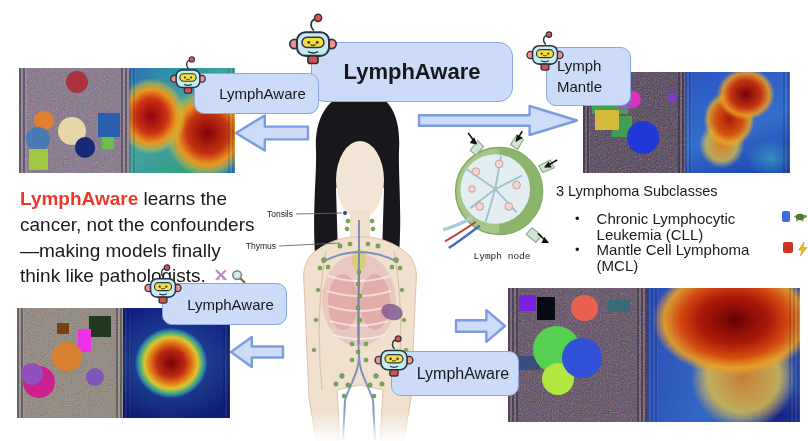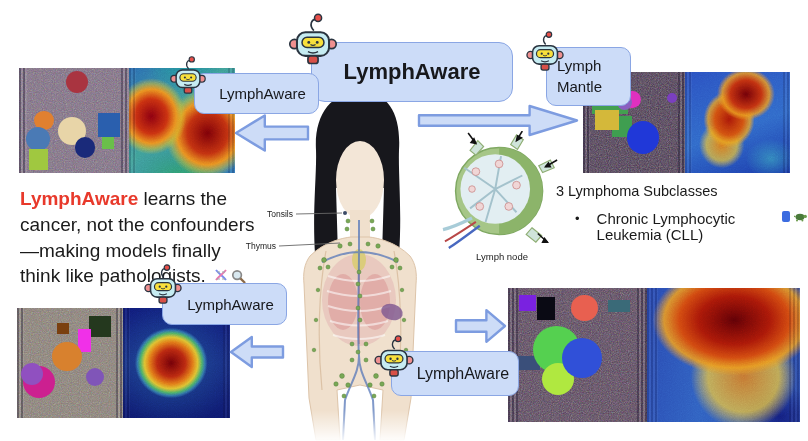--- a/index.html
+++ b/index.html
@@ -59,21 +59,21 @@
   .tagline{position:absolute;left:20px;top:186px;width:237px;font-size:19px;line-height:1.36;z-index:2;}
   .tagline .hl{color:var(--accent-red,#e8392b);font-weight:bold;}
   .ticons{white-space:nowrap;}
   .ticons svg{vertical-align:-2px;margin-left:2px;}
   .sub-heading{position:absolute;left:556px;top:183px;font-size:14.5px;z-index:2;}
   .sub-list{position:absolute;left:575px;top:211px;margin:0;padding:0;list-style:none;z-index:2;}
   .sub-list li{display:flex;align-items:flex-start;font-size:15px;line-height:15.5px;}
   .sub-list li::before{content:"•";font-size:13px;margin-right:17px;}
   .swatch{display:inline-block;width:11px;height:11px;border-radius:2px;margin-left:5px;}
   .li-icon{margin-left:4px;display:inline-flex;}
-  .caption{position:absolute;font-size:9.5px;color:#222;text-align:center;z-index:2;}
+  .caption{position:absolute;font-size:9.5px;color:#222;text-align:center;z-index:2;font-family:Liberation Mono, monospace;}
   .anat-label{font-size:8.5px;fill:#222;}
 </style>
 </head>
 <body>
 
 <div class="canvas">
 
   <svg width="0" height="0" style="position:absolute" aria-hidden="true">
     <defs>
       <filter id="grainColor">
@@ -287,20 +287,29 @@
       <span class="li-icon">
           <svg width="14" height="12" viewBox="0 0 14 12">
             <ellipse cx="6" cy="6" rx="4.4" ry="3.2" fill="#4a7a3a"></ellipse>
             <circle cx="11.2" cy="5.4" r="1.7" fill="#6a9a4a"></circle>
             <rect x="2" y="8.4" width="2" height="2" rx="1" fill="#6a9a4a"></rect>
             <rect x="7.4" y="8.4" width="2" height="2" rx="1" fill="#6a9a4a"></rect>
             <path d="M1.6,6 L0,5" stroke="#6a9a4a" stroke-width="1.2"></path>
           </svg>
         </span>
     </li>
+    <li>
+      <span>Mantle Cell Lymphoma (MCL)</span>
+      <span class="swatch" style="background: rgb(204, 53, 34);"></span>
+      <span class="li-icon">
+          <svg width="11" height="14" viewBox="0 0 11 14">
+            <polygon points="7,0 1.5,8 4.8,8 3.5,14 10,5.5 6.2,5.5" fill="#f5b51e" stroke="#e09010" stroke-width="0.6"></polygon>
+          </svg>
+        </span>
+    </li>
   </ul>
 
   <div class="patch patch-bl" style="left:17px;top:308px;width:106px;height:110px;">
     <svg class="grain">
         <rect width="100%" height="100%" filter="url(#grainColor)"></rect>
       </svg>
   <div class="shape" style="left: 68%; top: 7%; width: 21%; height: 19%; background: rgb(36, 56, 30);"></div>
       <div class="shape" style="left: 38%; top: 14%; width: 11%; height: 10%; background: rgb(122, 64, 16);"></div>
       <div class="shape" style="left: 58%; top: 19%; width: 12%; height: 21%; background: rgb(240, 48, 232);"></div>
       <div class="shape" style="left: 33%; top: 30.5%; width: 28%; height: 27%; background: rgb(216, 129, 46); border-radius: 50%;"></div>

